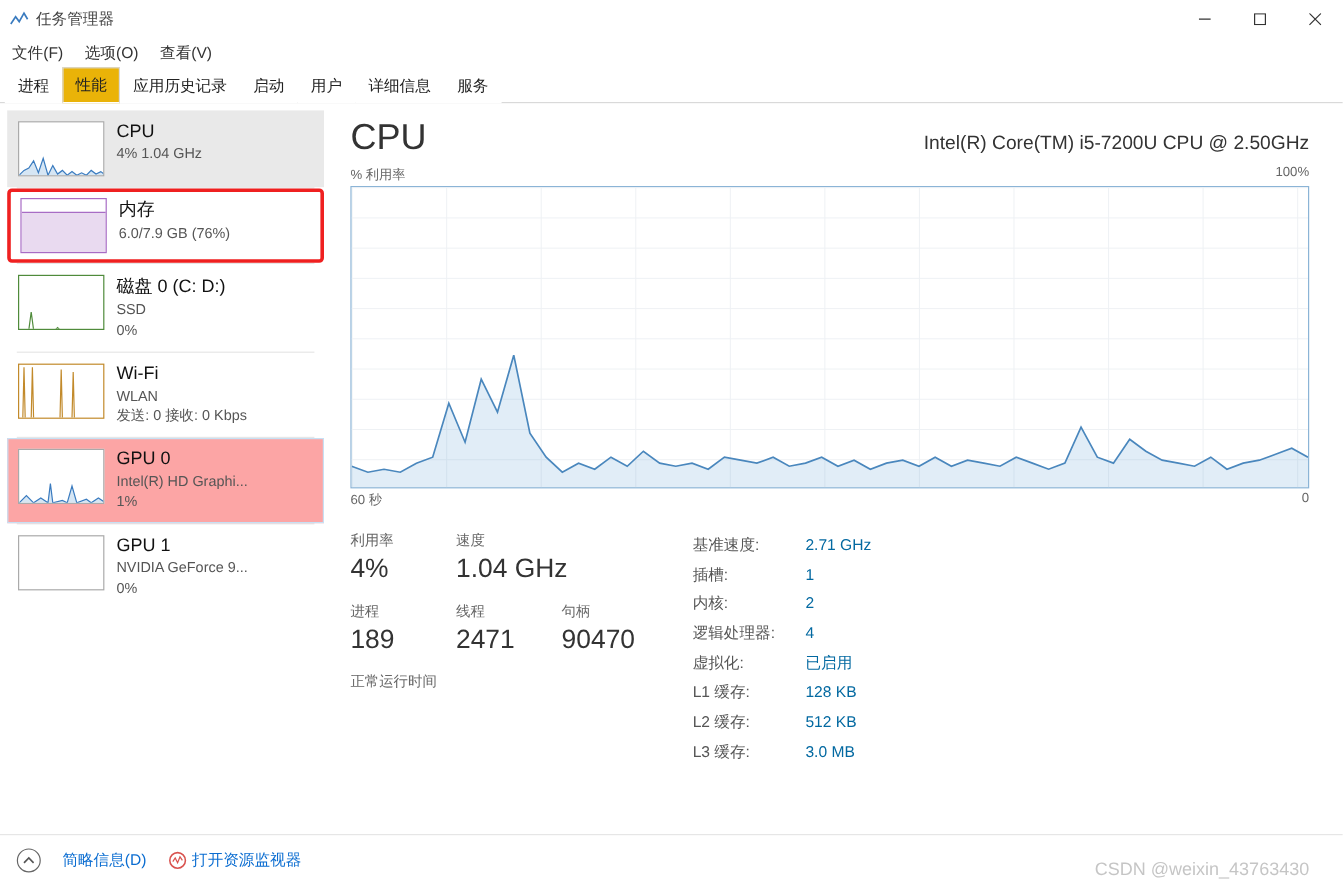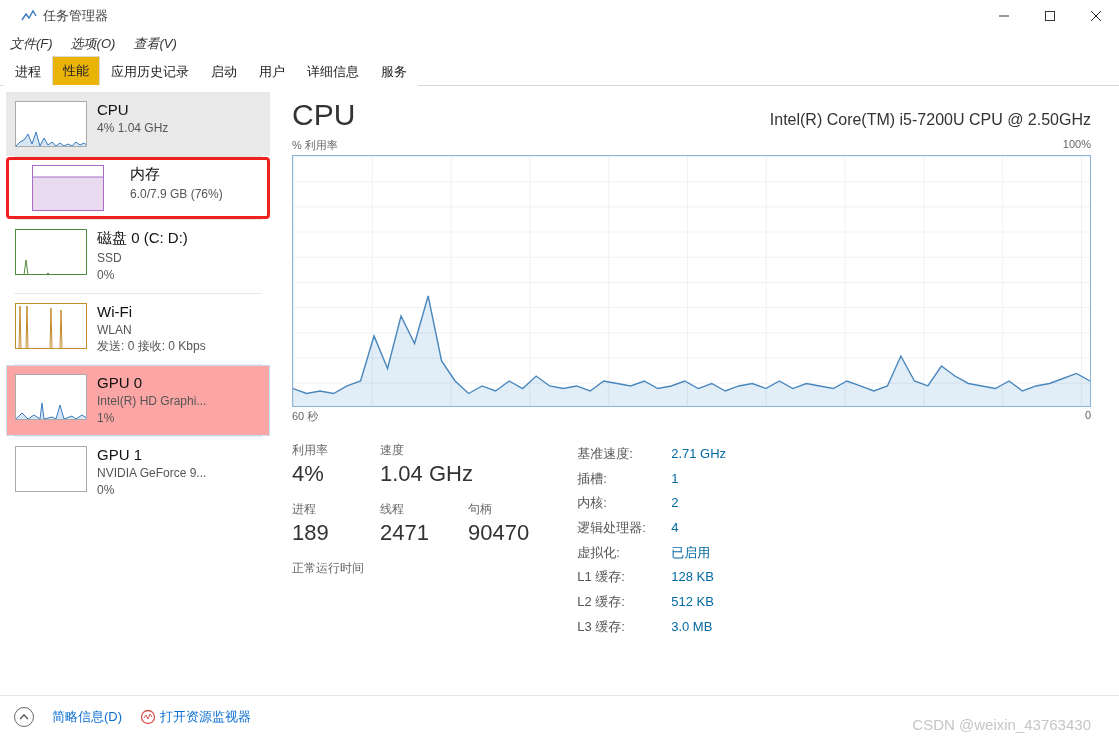--- a/index.html
+++ b/index.html
@@ -1,44 +1,44 @@
 <!DOCTYPE html>
 <html><head>
 <meta charset="utf-8">
 <style>
 * { margin: 0; padding: 0; box-sizing: border-box; font-family: "Segoe UI", "Microsoft YaHei", sans-serif; }
 body { width: 1119px; height: 737px; background: #fff; font-size: 13px; color: #222; overflow: hidden; position: relative; }
 
 
-.titlebar { height: 32px; display: flex; align-items: center; padding-left: 21px; }
+.titlebar { height: 32px; display: flex; align-items: center; padding-left: 8px; }
 .titlebar .app-icon { width: 16px; height: 16px; margin-right: 6px; position: relative; }
 .titlebar .app-icon svg { width: 16px; height: 16px; }
 .titlebar .title { font-size: 13px; color: #444; }
 .titlebar .win-controls { margin-left: auto; display: flex; }
 .titlebar .win-btn { width: 46px; height: 32px; display: flex; align-items: center; justify-content: center; color: #555; }
 
 
-.menubar { height: 24px; display: flex; align-items: center; padding-left: 10px; gap: 18px; font-size: 13px; color: #333; font-style: italic; }
+.menubar { height: 24px; display: flex; align-items: center; padding-left: 10px; gap: 18px; font-size: 13px; color: #333; }
 
 
 .tabsrow { height: 30px; border-bottom: 1px solid #d9d9d9; display: flex; align-items: flex-end; padding-left: 4px; }
 .tab { padding: 5px 10px; font-size: 13px; color: #222; border: 1px solid transparent; border-bottom: none; position: relative; top: 1px; background: #fff; }
 .tab.active { border-color: #d9d9d9; background: #eab308; border-bottom: 1px solid #fff; }
 .tab:not(.active) { border-bottom: none; }
 
 
 .main { display: flex; height: calc(100% - 32px - 24px - 30px - 42px); }
 .sidebar { width: 270px; overflow-y: auto; padding: 6px 0 6px 6px; }
 .content { flex: 1; padding: 12px 28px 0 22px; position: relative; }
 
 
 .side-item { display: flex; align-items: flex-start; padding: 8px 10px 8px 8px; border: 1px solid transparent; position: relative; }
 .side-item.selected { background: #fca5a5; border-color: #c7e0f4; }
 .side-item.highlighted { background: #e9e9e9; }
-.side-item.redbox { border: 3px solid #ef2020; border-radius: 4px; padding: 5px 23px; gap: 16px; }
+.side-item.redbox { border: 3px solid #ef2020; border-radius: 4px; padding: 5px 8px; }
 .thumb { width: 72px; height: 46px; border: 1px solid #aaa; background: #fff; margin-right: 10px; flex-shrink: 0; position: relative; overflow: hidden; }
 .side-info .side-title { font-size: 15px; color: #111; margin-bottom: 2px; }
 .side-info .side-sub { font-size: 12px; color: #555; line-height: 1.4; }
 .side-divider { height: 1px; background: #e6e6e6; margin: 0 8px; }
 
 
 .content-header { display: flex; align-items: baseline; justify-content: space-between; margin-bottom: 6px; }
 .content-header .big { font-size: 30px; font-weight: 400; color: #333; }
 .content-header .model { font-size: 16px; color: #333; }
 

